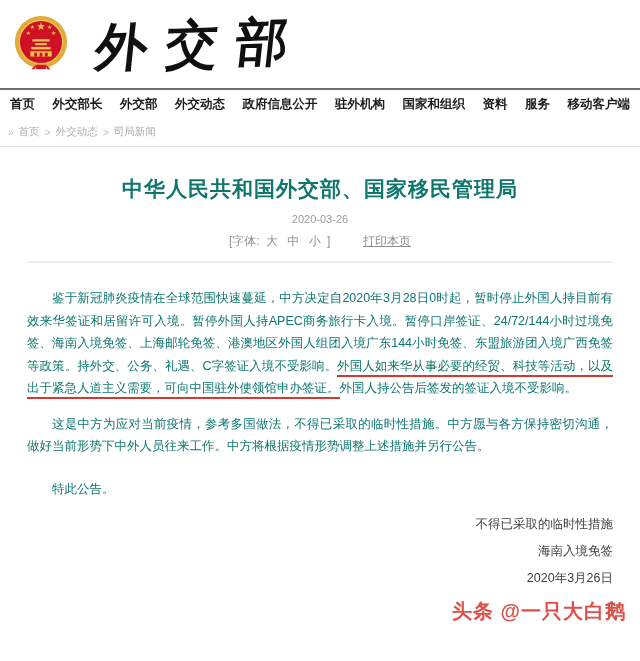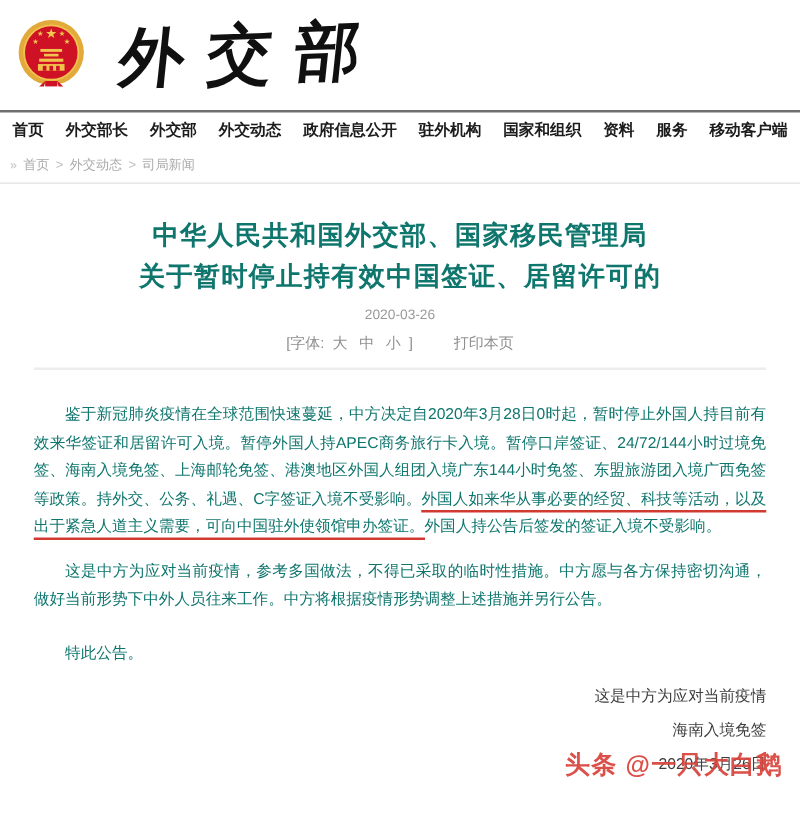--- a/index.html
+++ b/index.html
@@ -35,21 +35,21 @@
   
   .content { padding:0 27px; }
   .title {
     margin-top:25px; text-align:center; font-size:21px; line-height:33px;
     font-weight:600; color:#0f766e; letter-spacing:1px;
   }
   .pub-date { margin-top:8px; text-align:center; font-size:11px; color:#9a9a9a; }
   .toolbar { margin-top:8px; text-align:center; font-size:12px; color:#8f8f8f; }
   .toolbar .font-opt { margin:0 3px; cursor:pointer; }
   .toolbar .gap { display:inline-block; width:26px; }
-  .toolbar .print { cursor:pointer; }
+  .toolbar .print { cursor:pointer;text-decoration:underline; }
   .rule { border:none; border-top:2px solid #ededed; margin:11px 0 0 0; }
   .body-text { margin-top:24px; }
   .para {
     margin:0 0 13px 0; font-size:12.5px; line-height:22.5px; color:#0f766e;
     text-align:justify; text-indent:2em;
   }
   .para.closing { margin-top:20px; }
   .red-underline {
     border-bottom:2px solid #d03a31; padding-bottom:2px;
     box-decoration-break:clone; -webkit-box-decoration-break:clone;
@@ -109,21 +109,20 @@
     <span class="crumb">首页</span>
     <span class="crumb-sep">&gt;</span>
     <span class="crumb">外交动态</span>
     <span class="crumb-sep">&gt;</span>
     <span class="crumb">司局新闻</span>
   </div>
 
   <div class="content">
     <div class="title">
       <div>中华人民共和国外交部、国家移民管理局</div>
-      <div>关于暂时停止持有效中国签证、居留许可的</div>
     </div>
 
     <div class="pub-date">2020-03-26</div>
 
     <div class="toolbar">
       <span>[字体:</span>
       <span class="font-opt">大</span>
       <span class="font-opt">中</span>
       <span class="font-opt">小</span>
       <span>]</span>
@@ -134,21 +133,21 @@
     <hr class="rule">
 
     <div class="body-text">
       <p class="para"><span>鉴于新冠肺炎疫情在全球范围快速蔓延，中方决定自2020年3月28日0时起，暂时停止外国人持目前有效来华签证和居留许可入境。暂停外国人持APEC商务旅行卡入境。暂停口岸签证、24/72/144小时过境免签、海南入境免签、上海邮轮免签、港澳地区外国人组团入境广东144小时免签、东盟旅游团入境广西免签等政策。持外交、公务、礼遇、C字签证入境不受影响。</span><span class="red-underline">外国人如来华从事必要的经贸、科技等活动，以及出于紧急人道主义需要，可向中国驻外使领馆申办签证。</span><span>外国人持公告后签发的签证入境不受影响。</span></p>
 
       <p class="para">这是中方为应对当前疫情，参考多国做法，不得已采取的临时性措施。中方愿与各方保持密切沟通，做好当前形势下中外人员往来工作。中方将根据疫情形势调整上述措施并另行公告。</p>
 
       <p class="para closing">特此公告。</p>
 
       <div class="signature">
-        <div class="sig-line">这是中方为应对当前疫情</div>
+        <div class="sig-line">不得已采取的临时性措施</div>
         <div class="sig-line">海南入境免签</div>
         <div class="sig-line">2020年3月26日</div>
       </div>
     </div>
   </div>
 
   <div class="watermark">头条 @一只大白鹅</div>
 
 </div>
 

